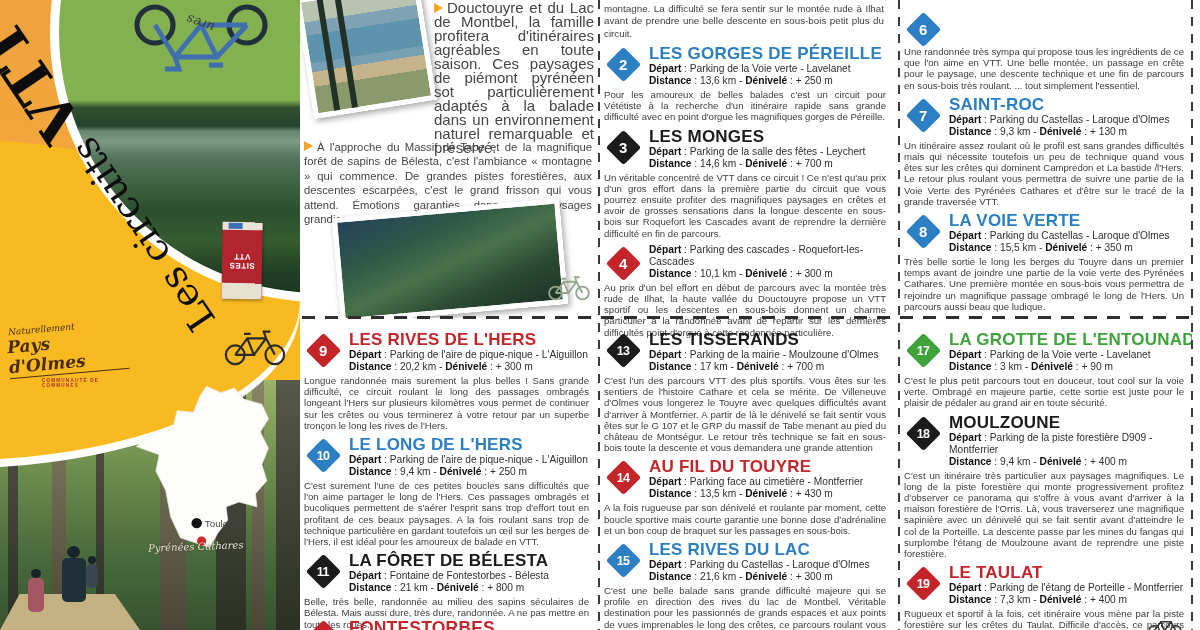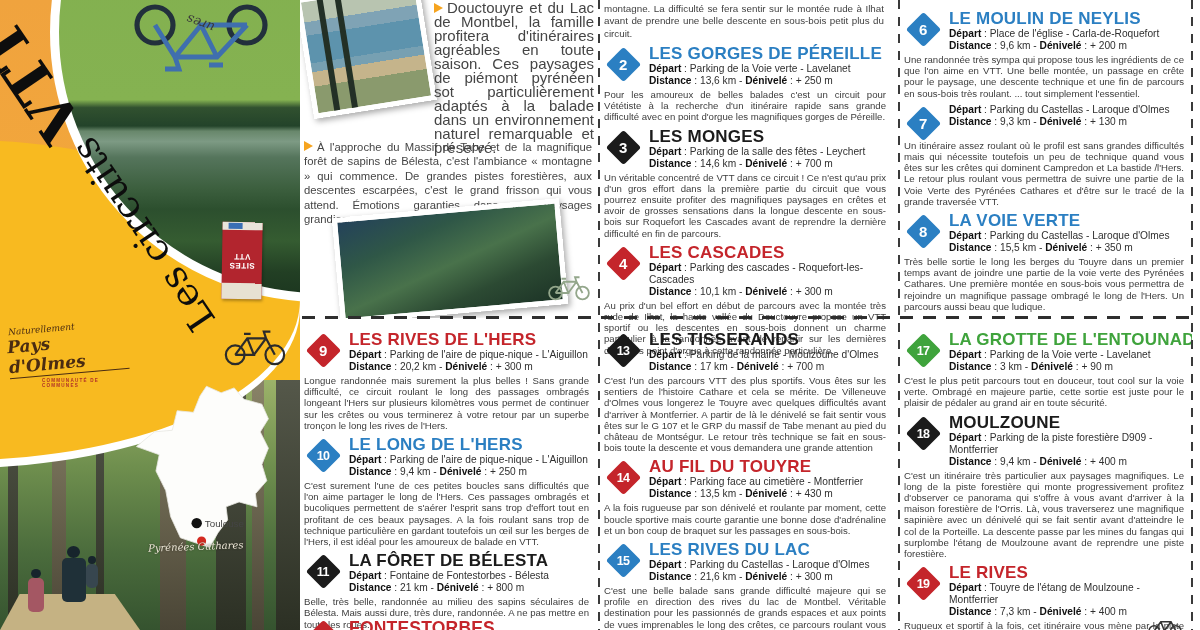--- a/index.html
+++ b/index.html
@@ -228,48 +228,43 @@
       </div>
     </div>
     <div class="c-desc">Un véritable concentré de VTT dans ce circuit ! Ce n'est qu'au prix d'un gros effort dans la première partie du circuit que vous pourrez ensuite profiter des magnifiques paysages en crêtes et avoir de grosses sensations dans la longue descente en sous-bois sur Roquefort les Cascades avant de reprendre la dernière difficulté en fin de parcours.</div>
   </div>
       <div class="circuit">
     <div class="c-row">
       <div class="diamond" style="background: rgb(196, 37, 43);">
         <span class="c-num">4</span>
       </div>
       <div class="c-headtext">
-        <div class="c-title" style="color: rgb(196, 37, 43);">LES CASCADES</div>
         <div class="c-line"><b class="lbl-depart">Départ</b><span class="v-depart"> : Parking des cascades - Roquefort-les-Cascades</span></div>
         <div class="c-line"><b class="lbl-dist">Distance</b><span class="v-dist"> : 10,1 km - </span><b class="lbl-den">Dénivelé</b><span class="v-den"> : + 300 m</span></div>
       </div>
     </div>
     <div class="c-desc">Au prix d'un bel effort en début de parcours avec la montée très rude de Ilhat, la haute vallée du Douctouyre propose un VTT sportif ou les descentes en sous-bois donnent un charme particulier à la randonnée avant de repartir sur les dernières difficultés point d'orgue à cette randonnée particulière.</div>
   </div>
     </div>
   <div id="col4-top" class="section">
       <div class="circuit">
     <div class="c-row">
       <div class="diamond" style="background: rgb(43, 127, 194);">
         <span class="c-num">6</span>
       </div>
-      <div class="c-headtext">
-        <div class="c-title" style="color: rgb(43, 127, 194);">LE MOULIN DE NEYLIS</div>
-        <div class="c-line"><b class="lbl-depart">Départ</b><span class="v-depart"> : Place de l'église - Carla-de-Roquefort</span></div>
-        <div class="c-line"><b class="lbl-dist">Distance</b><span class="v-dist"> : 9,6 km - </span><b class="lbl-den">Dénivelé</b><span class="v-den"> : + 200 m</span></div>
-      </div>
     </div>
     <div class="c-desc">Une randonnée très sympa qui propose tous les ingrédients de ce que l'on aime en VTT. Une belle montée, un passage en crête pour le paysage, une descente technique et une fin de parcours en sous-bois très roulant. ... tout simplement l'essentiel.</div>
   </div>
       <div class="circuit">
     <div class="c-row">
       <div class="diamond" style="background: rgb(43, 127, 194);">
         <span class="c-num">7</span>
       </div>
       <div class="c-headtext">
+        <div class="c-title" style="color: rgb(43, 127, 194);">SAINT-ROC</div>
         <div class="c-line"><b class="lbl-depart">Départ</b><span class="v-depart"> : Parking du Castellas - Laroque d'Olmes</span></div>
         <div class="c-line"><b class="lbl-dist">Distance</b><span class="v-dist"> : 9,3 km - </span><b class="lbl-den">Dénivelé</b><span class="v-den"> : + 130 m</span></div>
       </div>
     </div>
     <div class="c-desc">Un itinéraire assez roulant où le profil est sans grandes difficultés mais qui nécessite toutefois un peu de technique quand vous êtes sur les crêtes qui dominent Campredon et La bastide /l'Hers. Le retour plus roulant vous permettra de suivre une partie de la Voie Verte des Pyrénées Cathares et d'être sur le tracé de la grande traversée VTT.</div>
   </div>
       <div class="circuit">
     <div class="c-row">
       <div class="diamond" style="background: rgb(43, 127, 194);">
         <span class="c-num">8</span>
@@ -395,22 +390,22 @@
       </div>
     </div>
     <div class="c-desc">C'est un itinéraire très particulier aux paysages magnifiques. Le long de la piste forestière qui monte progressivement profitez d'observer ce panorama qui s'offre à vous avant d'arriver à la maison forestière de l'Orris. Là, vous traverserez une magnifique sapinière avec un dénivelé qui se fait sentir avant d'atteindre le col de la Porteille. La descente passe par les mines du fangas qui surplombe l'étang de Moulzoune avant de reprendre une piste forestière.</div>
   </div>
       <div class="circuit">
     <div class="c-row">
       <div class="diamond" style="background: rgb(196, 37, 43);">
         <span class="c-num two">19</span>
       </div>
       <div class="c-headtext">
-        <div class="c-title" style="color: rgb(196, 37, 43);">LE RIVES</div>
-        <div class="c-line"><b class="lbl-depart">Départ</b><span class="v-depart"> : Touyre de l'étang de Moulzoune - Montferrier</span></div>
+        <div class="c-title" style="color: rgb(196, 37, 43);">LE TAULAT</div>
+        <div class="c-line"><b class="lbl-depart">Départ</b><span class="v-depart"> : Parking de l'étang de Porteille - Montferrier</span></div>
         <div class="c-line"><b class="lbl-dist">Distance</b><span class="v-dist"> : 7,3 km - </span><b class="lbl-den">Dénivelé</b><span class="v-den"> : + 400 m</span></div>
       </div>
     </div>
     <div class="c-desc">Rugueux et sportif à la fois, cet itinéraire vous mène par la piste forestière sur les crêtes du Taulat. Difficile d'accès, ce parcours vous réservera un magnifique paysage avant de rejoindre les anciennes carrières de la Porteille. Le retour se fait tout en descente technique sur l'étang de Moulzoune.</div>
   </div>
     </div>
 
   <div class="vdash" style="left:598px;"></div>
   <div class="vdash" style="left:898px;"></div>
   <div class="vdash" style="left:1191px;"></div>

